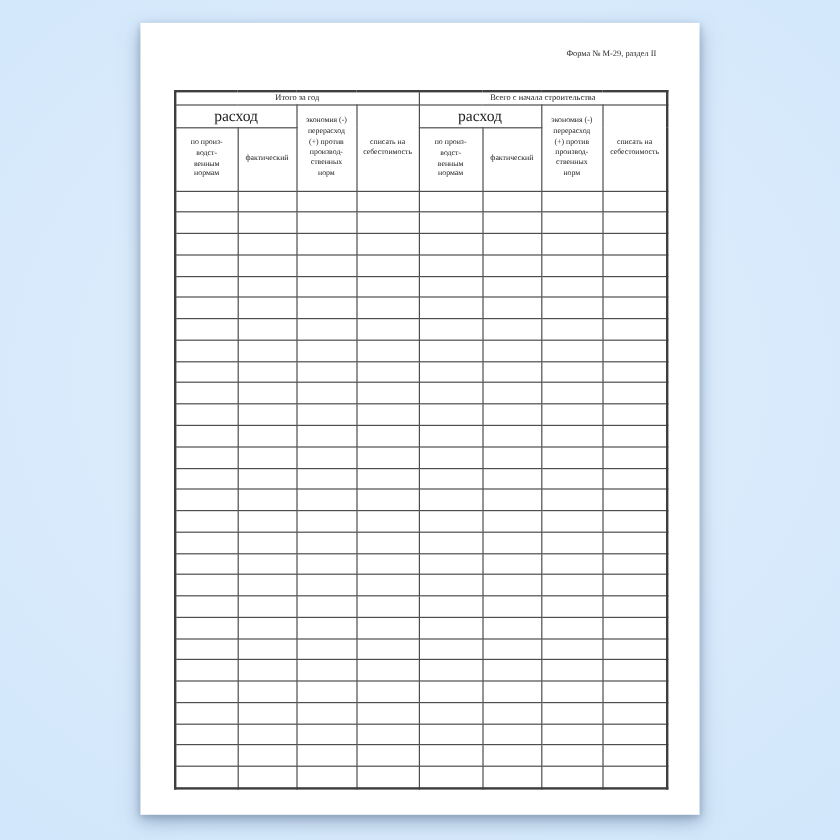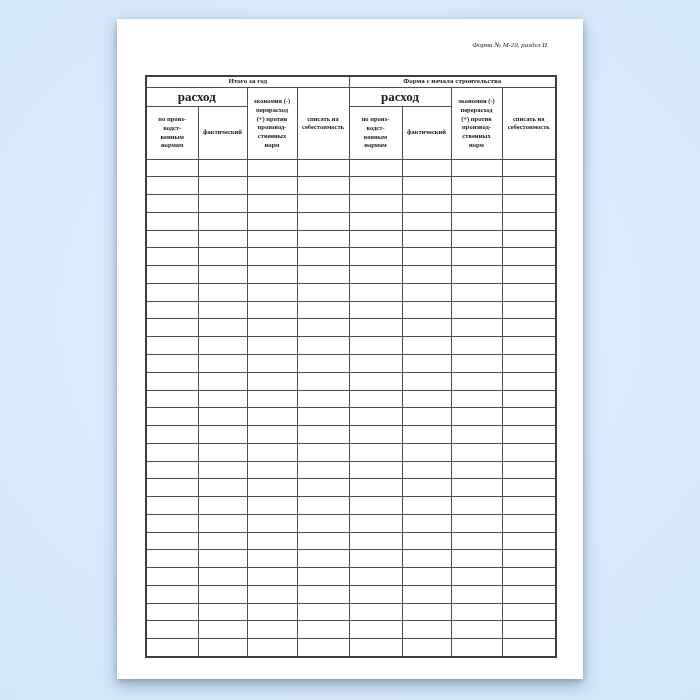--- a/index.html
+++ b/index.html
@@ -22,21 +22,20 @@
     height: 660px;
     background: #ffffff;
     box-shadow: 0 6px 14px rgba(92, 118, 150, 0.55),
                 0 2px 5px rgba(92, 118, 150, 0.35);
   }
   .form-label {
     position: absolute;
     top: 22px;
     right: 36px;
     font-family: "Liberation Serif", serif;
-    font-style: italic;
     font-size: 7px;
     color: #2a2a2a;
     white-space: nowrap;
   }
   table.form-table {
     position: absolute;
     left: 28px;
     top: 56px;
     width: 410px;
     border-collapse: collapse;
@@ -45,21 +44,21 @@
     border: 2px solid #3e3e3e;
   }
   .form-table th,
   .form-table td {
     border: 1px solid #4e4e4e;
     padding: 0;
     background: #ffffff;
   }
   .form-table th {
     font-family: "Liberation Serif", serif;
-    font-weight: bold;
+    font-weight: normal;
     font-size: 6.5px;
     line-height: 1.35;
     color: #1c1c1c;
     text-align: center;
     vertical-align: middle;
     white-space: pre-line;
   }
   .form-table thead tr.group-row th {
     height: 10px;
     font-size: 7px;
@@ -94,21 +93,21 @@
           <col style="width:50px">
           <col style="width:52px">
         <col style="width:53px">
           <col style="width:49px">
           <col style="width:51px">
           <col style="width:54px">
       </colgroup>
       <thead>
         <tr class="group-row">
           <th colspan="4">Итого за год</th>
-          <th colspan="4">Форма с начала строительства</th>
+          <th colspan="4">Всего с начала строительства</th>
         </tr>
         <tr>
           <th colspan="2" class="h2">расход</th>
           <th rowspan="2" class="h3">экономия (-)
 перерасход
 (+) против
 производ-
 ственных
 норм</th>
           <th rowspan="2" class="h3">списать на

